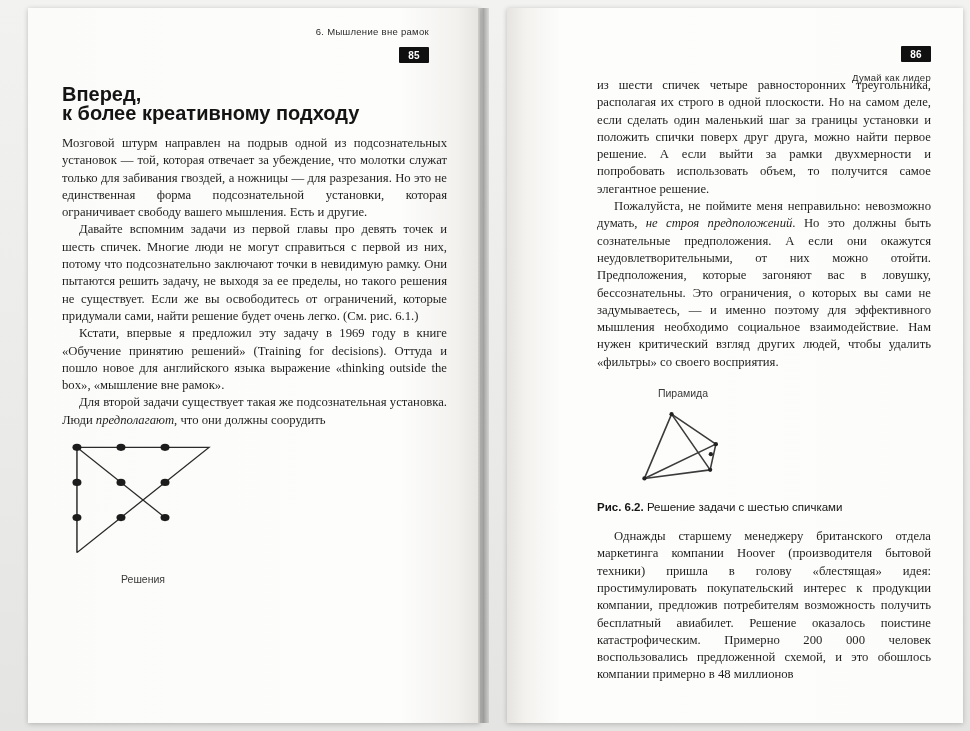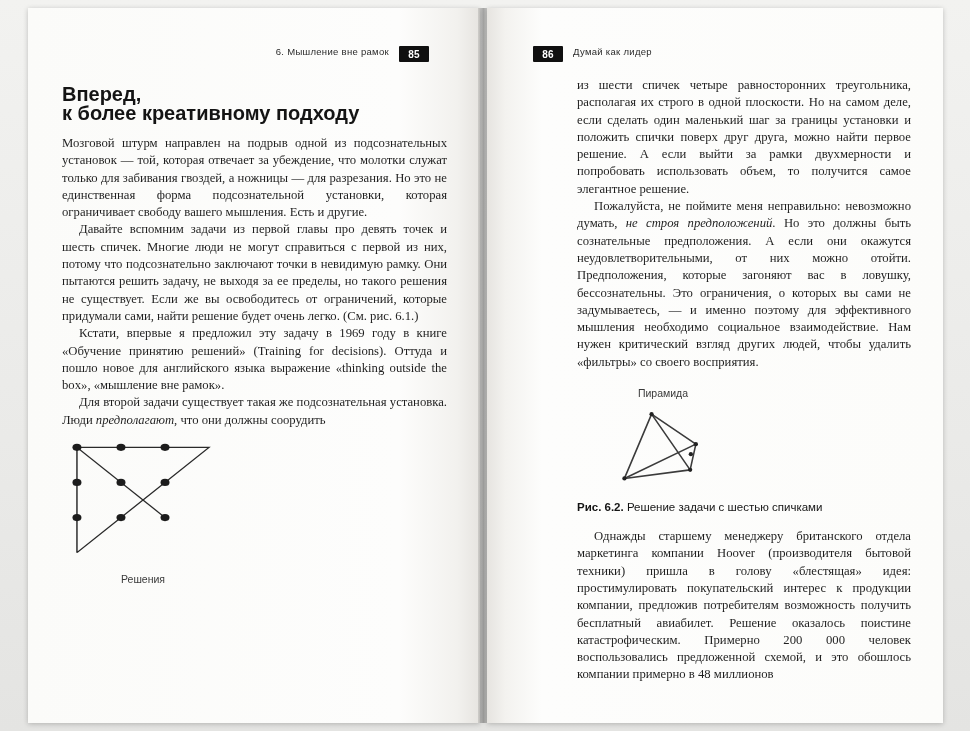--- a/index.html
+++ b/index.html
@@ -15,34 +15,34 @@
   .page {
     position: absolute; top: 8px; height: 715px;
     box-shadow: 0 1px 5px rgba(0,0,0,0.22);
     color: #1f1f1f;
   }
   .page-left {
     left: 28px; width: 452px;
     background: linear-gradient(to right, #fbfbf9 0%, #fdfdfc 82%, #f2f1ee 95%, #e6e4e0 100%);
   }
   .page-right {
-    left: 487px; width: 456px;
+    left: 507px; width: 456px;
     background: linear-gradient(to right, #e6e4e0 0%, #f3f2ef 4%, #fdfdfc 12%, #fcfcfa 100%);
   }
   .spine {
     position: absolute; top: 8px; left: 478px; width: 11px; height: 715px;
     background: linear-gradient(to right, rgba(0,0,0,0.10), rgba(0,0,0,0.30) 50%, rgba(0,0,0,0.10));
   }
 
   .content-left  { padding: 38px 33px 0 34px; }
   .content-right { padding: 38px 32px 0 90px; }
 
   
-  .runhead { display: flex; align-items: flex-start; gap: 10px; height: 17px;
-    font-family: "Liberation Sans", sans-serif; font-size: 9.5px; letter-spacing: 0.3px; color: #2b2b2b; }
+  .runhead { display: flex; align-items: flex-end; gap: 10px; height: 17px;
+    font-family: "Liberation Sans", sans-serif; font-size: 9.5px; letter-spacing: 0.3px; color: #2b2b2b; flex-direction: column; }
   .runhead-left { justify-content: flex-end; margin-right: 18px; }
   .runhead-right { justify-content: flex-start; margin-left: -44px; }
   .pagebadge {
     display: inline-block; width: 30px; height: 16px; line-height: 17px;
     background: #101010; color: #ffffff; text-align: center;
     font-family: "Liberation Sans", sans-serif; font-size: 10px; font-weight: bold;
     border-radius: 1px;
   }
 
   

